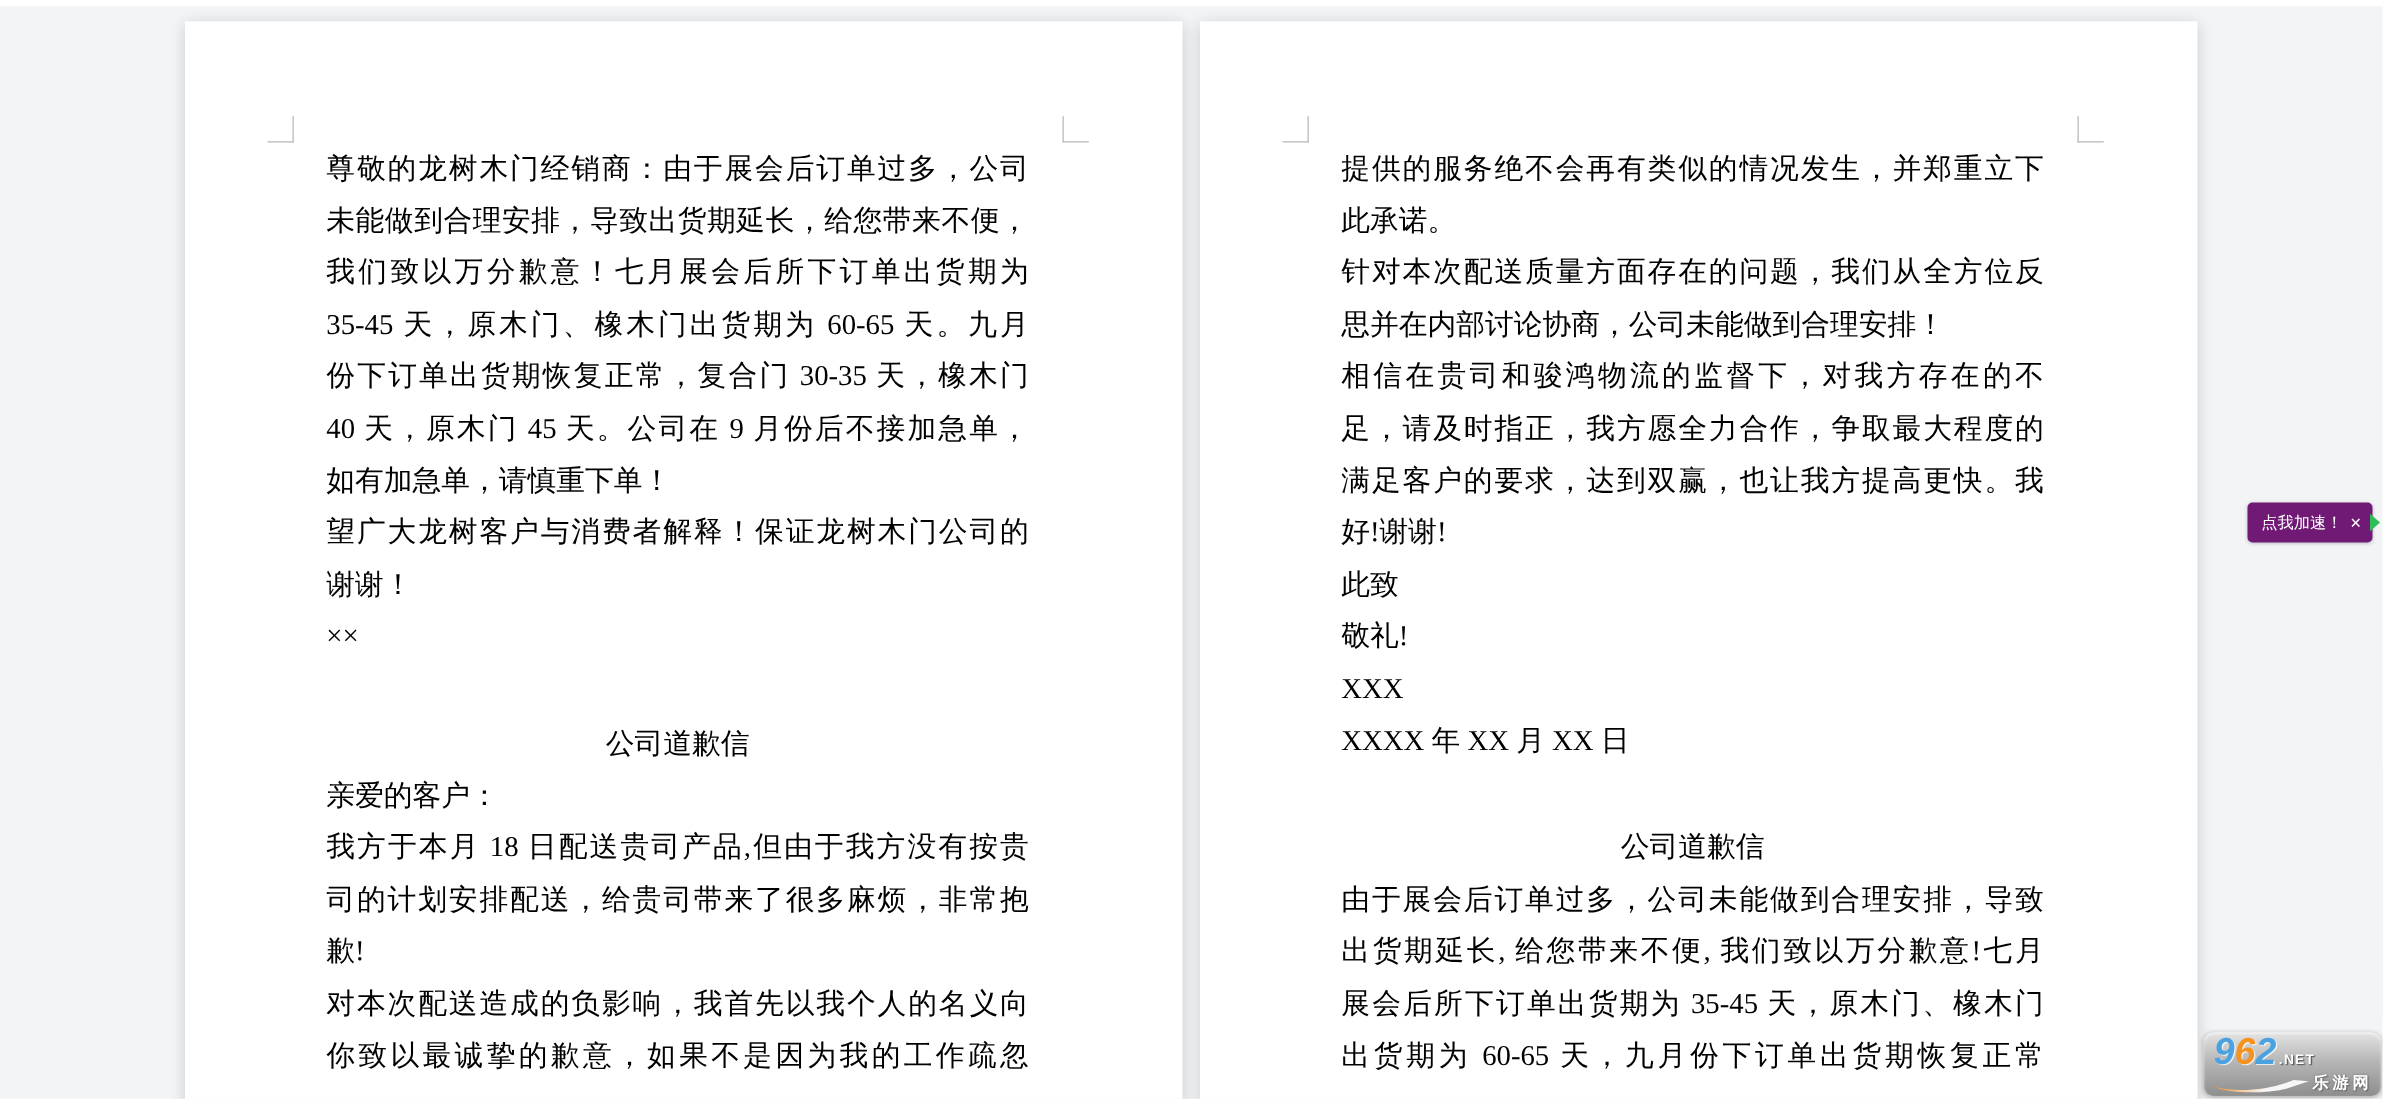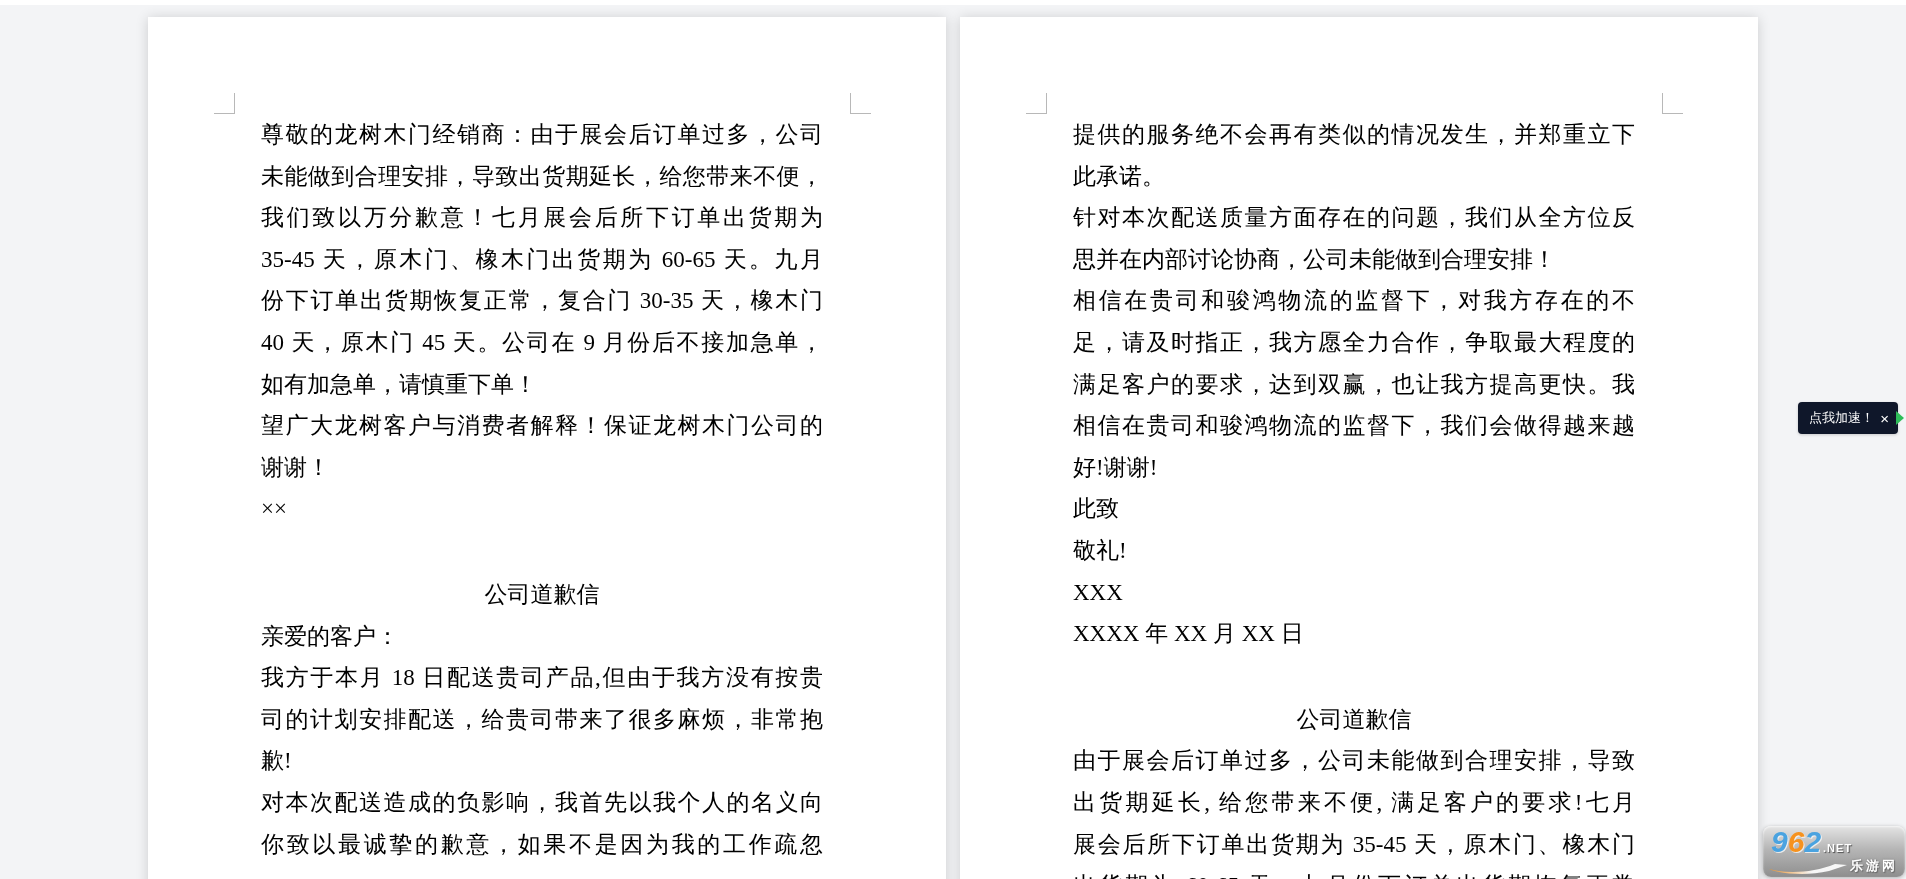--- a/index.html
+++ b/index.html
@@ -27,21 +27,21 @@
     position:absolute;left:113px;top:97px;width:562px;
     font-size:23px;color:#000;
   }
   .line{height:41.6px;line-height:41.6px;overflow:hidden;white-space:normal;}
   .line.j{text-align:justify;text-align-last:justify;}
   .line.c{text-align:center;margin-top:44px;}
 
   
   .booster{
     position:absolute;left:1798px;top:402px;width:100px;height:32px;
-    background:#0f172a;border-radius:4px;box-sizing:border-box;
+    background:#701a75;border-radius:4px;box-sizing:border-box;
     display:flex;align-items:center;justify-content:space-between;
     padding:0 9px 0 11px;cursor:pointer;
     font-family:"Liberation Sans",sans-serif;
     box-shadow:0 1px 3px rgba(0,0,0,0.18);
   }
   .booster-label{color:#ffffff;font-size:13px;white-space:nowrap;}
   .booster-close{color:#ffffff;font-size:15px;line-height:15px;}
   .booster-tail{
     position:absolute;left:98px;top:9px;width:0;height:0;
     border-top:7px solid transparent;border-bottom:7px solid transparent;
@@ -102,29 +102,28 @@
   <div class="corner tl"></div>
   <div class="corner tr"></div>
   <div class="text-block">
       <div class="line j">提供的服务绝不会再有类似的情况发生，并郑重立下</div>
       <div class="line">此承诺。</div>
       <div class="line j">针对本次配送质量方面存在的问题，我们从全方位反</div>
       <div class="line">思并在内部讨论协商，公司未能做到合理安排！</div>
       <div class="line j">相信在贵司和骏鸿物流的监督下，对我方存在的不</div>
       <div class="line j">足，请及时指正，我方愿全力合作，争取最大程度的</div>
       <div class="line j">满足客户的要求，达到双赢，也让我方提高更快。我</div>
-      <div class="line j">相信在贵司和骏鸿物流的监督下，我们会做得越来越</div>
       <div class="line">好!谢谢!</div>
       <div class="line">此致</div>
       <div class="line">敬礼!</div>
       <div class="line">XXX</div>
       <div class="line">XXXX 年 XX 月 XX 日</div>
       <div class="line c">公司道歉信</div>
       <div class="line j">由于展会后订单过多，公司未能做到合理安排，导致</div>
-      <div class="line j">出货期延长, 给您带来不便, 满足客户的要求!七月</div>
+      <div class="line j">出货期延长, 给您带来不便, 我们致以万分歉意!七月</div>
       <div class="line j">展会后所下订单出货期为 35-45 天，原木门、橡木门</div>
       <div class="line j">出货期为 60-65 天，九月份下订单出货期恢复正常</div>
     </div>
 </div>
 
 <div class="booster">
   <span class="booster-label">点我加速！</span>
   <span class="booster-close">×</span>
   <span class="booster-tail"></span>
 </div>

